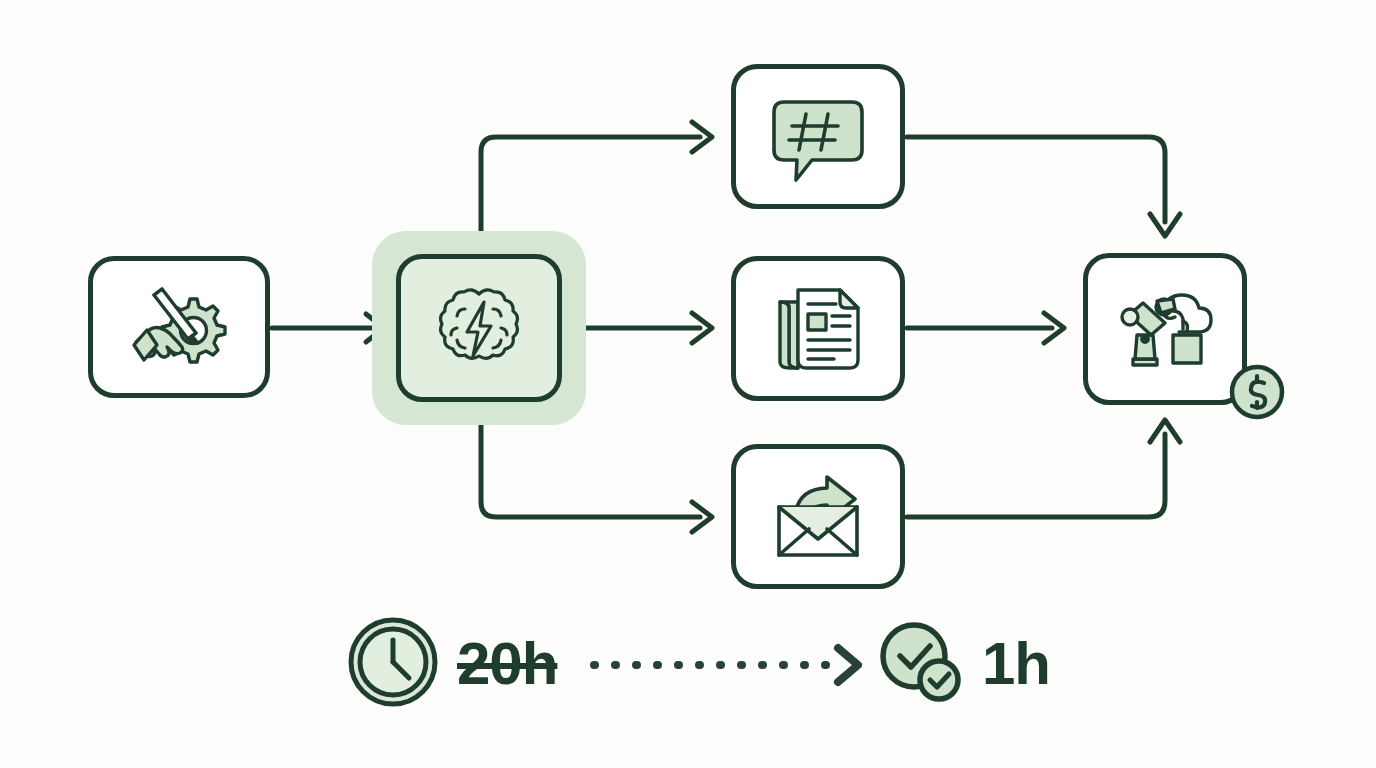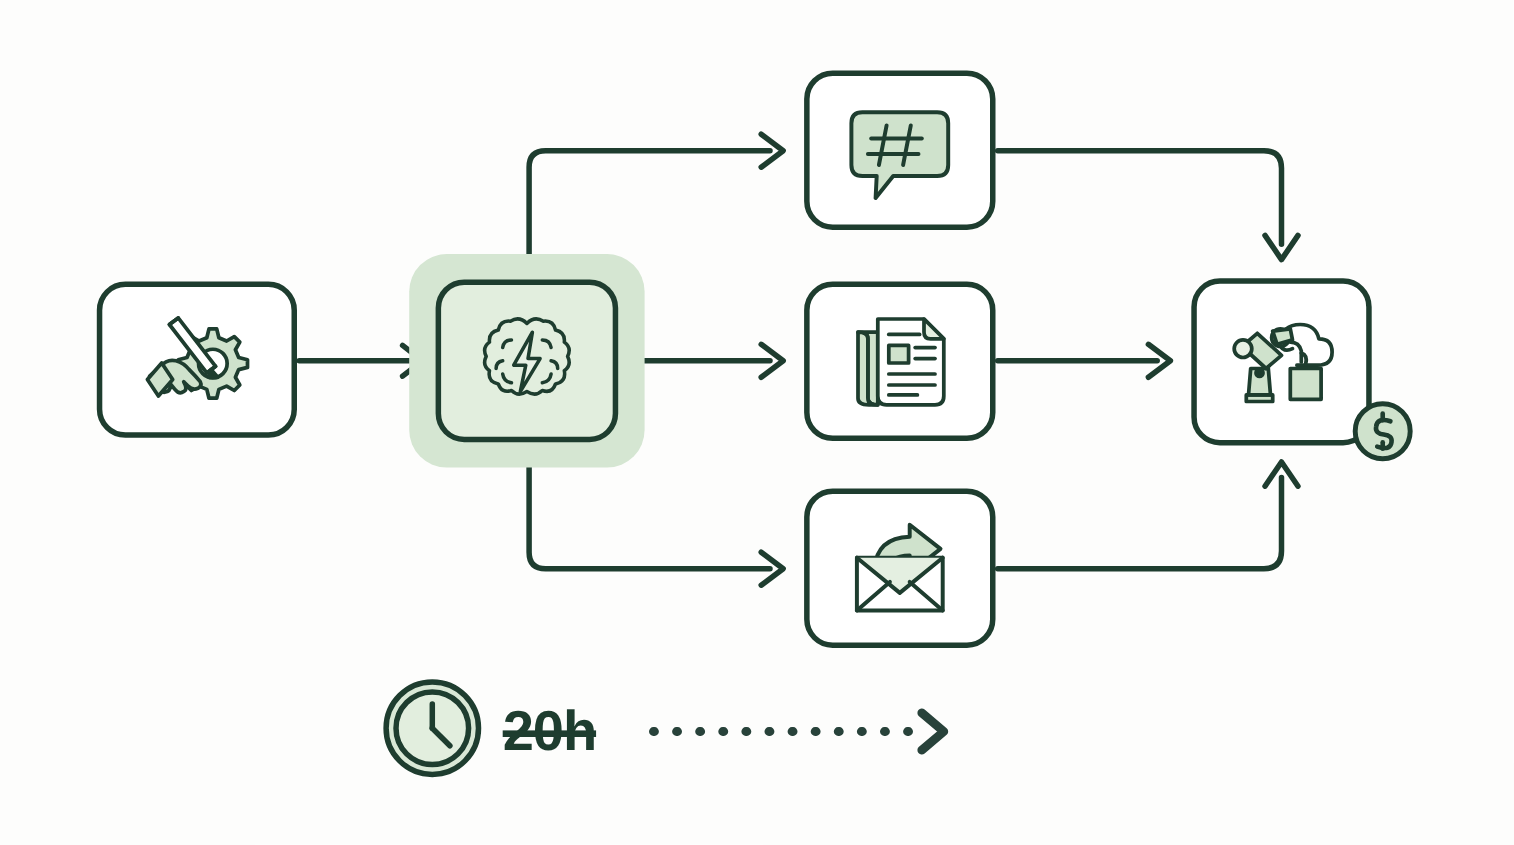--- a/index.html
+++ b/index.html
@@ -49,21 +49,21 @@
   }
   .footer {
     position: absolute;
     z-index: 4;
     display: flex;
     align-items: center;
   }
   .metric-label {
     font-family: "Liberation Sans", sans-serif;
     font-weight: bold;
-    font-size: 51px;
+    font-size: 60px;
     color: #1e3d2f;
     letter-spacing: -1px;
     line-height: 1;
   }
   .metric-label.struck {
     text-decoration: line-through;
     text-decoration-thickness: 6px;
   }
   .dotted-connector {
     position: absolute;
@@ -261,14 +261,25 @@
     <span class="metric-label struck" style="margin-left:16px;">20h</span>
   </div>
 
   <div class="dotted-connector" style="left:590px; top:640px;">
     <svg width="280" height="50" viewBox="0 0 280 50">
       <line x1="4" y1="25" x2="236" y2="25" stroke="#28423a" stroke-width="8" stroke-linecap="round" stroke-dasharray="1 20"></line>
       <polyline points="248,8 268,25 248,42" fill="none" stroke="#28423a" stroke-width="8" stroke-linecap="round" stroke-linejoin="round"></polyline>
     </svg>
   </div>
 
+  <div class="footer" style="left:876px; top:620px;">
+    <span>
+      <svg width="88" height="84" viewBox="0 0 88 84">
+        <circle cx="38" cy="36" r="31" fill="#cfe2cc" stroke="#1e3d2f" stroke-width="5.5"></circle>
+        <polyline points="24,36 35,47 54,26" fill="none" stroke="#1e3d2f" stroke-width="5.5" stroke-linecap="round" stroke-linejoin="round"></polyline>
+        <circle cx="63" cy="60" r="19" fill="#cfe2cc" stroke="#1e3d2f" stroke-width="5.5"></circle>
+        <polyline points="54,60 61,67 73,54" fill="none" stroke="#1e3d2f" stroke-width="5" stroke-linecap="round" stroke-linejoin="round"></polyline>
+      </svg>
+    </span>
+    <span class="metric-label" style="margin-left:18px;">1h</span>
+  </div>
 
 </div>
 
 </body></html>

